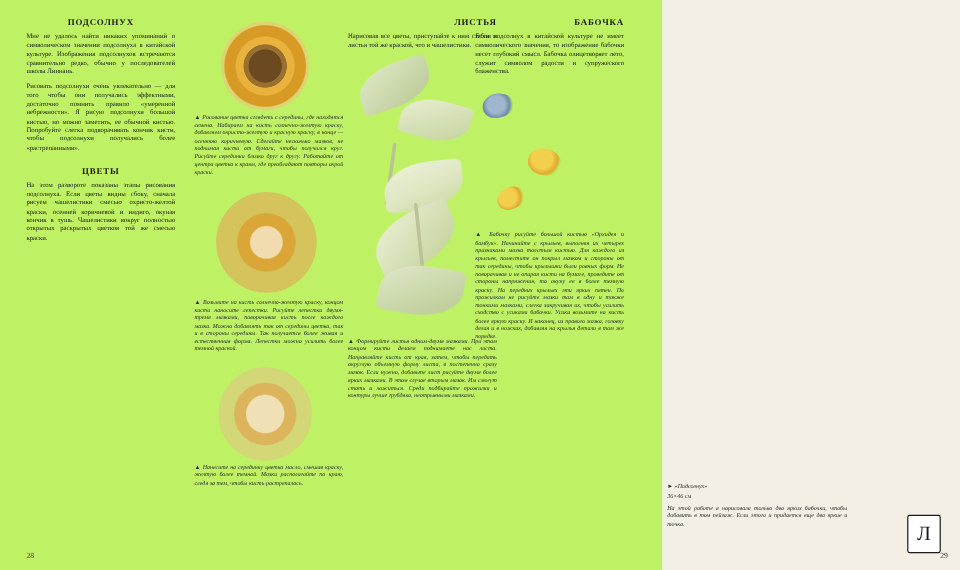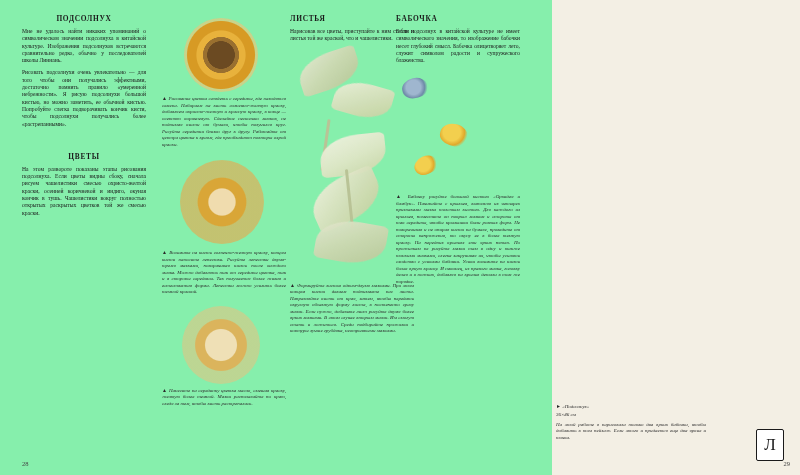--- a/index.html
+++ b/index.html
@@ -3,35 +3,35 @@
 <meta charset="utf-8">
 <style>
   html,body{margin:0;padding:0;}
   body{
     width:800px;height:475px;overflow:hidden;
     background:#ffffff;
     font-family:"Liberation Serif", serif;
     color:#1a1a1a;
   }
   .spread{position:relative;width:800px;height:475px;background:#fdfdfb;}
-  .page-left{position:absolute;left:0;top:0;width:552px;height:475px;background:#86efac;}
+  .page-left{position:absolute;left:0;top:0;width:552px;height:475px;background:#bef264;}
   .page-right{position:absolute;left:552px;top:0;width:248px;height:475px;background:#f3efe4;}
 
   
   .col{position:absolute;top:14px;width:124px;}
   .col1{left:22px;}
   .col2{left:162px;}
   .col3{left:290px;}
   .col4{left:396px;}
 
   h2.sec{
     font-size:7.4px;font-weight:bold;letter-spacing:.7px;
     margin:0 0 5px 0;text-align:center;text-transform:uppercase;
   }
-  h2.secl{text-align:left;}
+  h2.secl{text-align:right;}
   p.body{
     font-size:5.6px;line-height:7.3px;margin:0 0 5px 0;
     text-align:justify;hyphens:auto;
   }
   p.cap{
     font-size:5px;line-height:6.5px;margin:4px 0 6px 0;
     text-align:justify;font-style:italic;color:#2a2a2a;
   }
 
   
@@ -82,21 +82,21 @@
 <body>
 
 <div class="spread">
 
   <div class="page-left">
 
     <div class="col col1">
       <h2 class="sec">ПОДСОЛНУХ</h2>
       <p class="body">Мне не удалось найти никаких упоминаний о символическом значении подсолнуха в китайской культуре. Изображения подсолнухов встречаются сравнительно редко, обычно у последователей школы Линнань.</p>
       <p class="body">Рисовать подсолнухи очень увлекательно — для того чтобы они получались эффектными, достаточно помнить правило «умеренной небрежности». Я рисую подсолнухи большой кистью, но можно заметить, ее обычной кистью. Попробуйте слегка подворачивать кончик кисти, чтобы подсолнухи получались более «растрепанными».</p>
-      <h2 class="sec" style="margin-top:24px">ЦВЕТЫ</h2>
+      <h2 class="sec" style="margin-top:10px">ЦВЕТЫ</h2>
       <p class="body">На этом развороте показаны этапы рисования подсолнуха. Если цветы видны сбоку, сначала рисуем чашелистики смесью охристо-желтой краски, осенней коричневой и индиго, окуная кончик в тушь. Чашелистики вокруг полностью открытых раскрытых цветков той же смесью краски.</p>
     </div>
 
     <div class="col col2">
       <div style="position:relative;height:78px">
         <div class="ill sun" style="left:22px;top:4px;width:74px;height:74px;"></div>
       </div>
       <p class="cap">▲ Рисование цветка сглядеть с середины, где находятся семена. Набираем на кисть солнечно-желтую краску, добавляем охристо-желтую и красную краску, в конце — осеннюю коричневую. Сделайте несколько мазков, не поднимая кисти от бумаги, чтобы получился круг. Рисуйте серединки близко друг к другу. Работайте от центра цветка к краям, где преобладают повторы охрой краски.</p>
 
       <div style="position:relative;height:92px">

